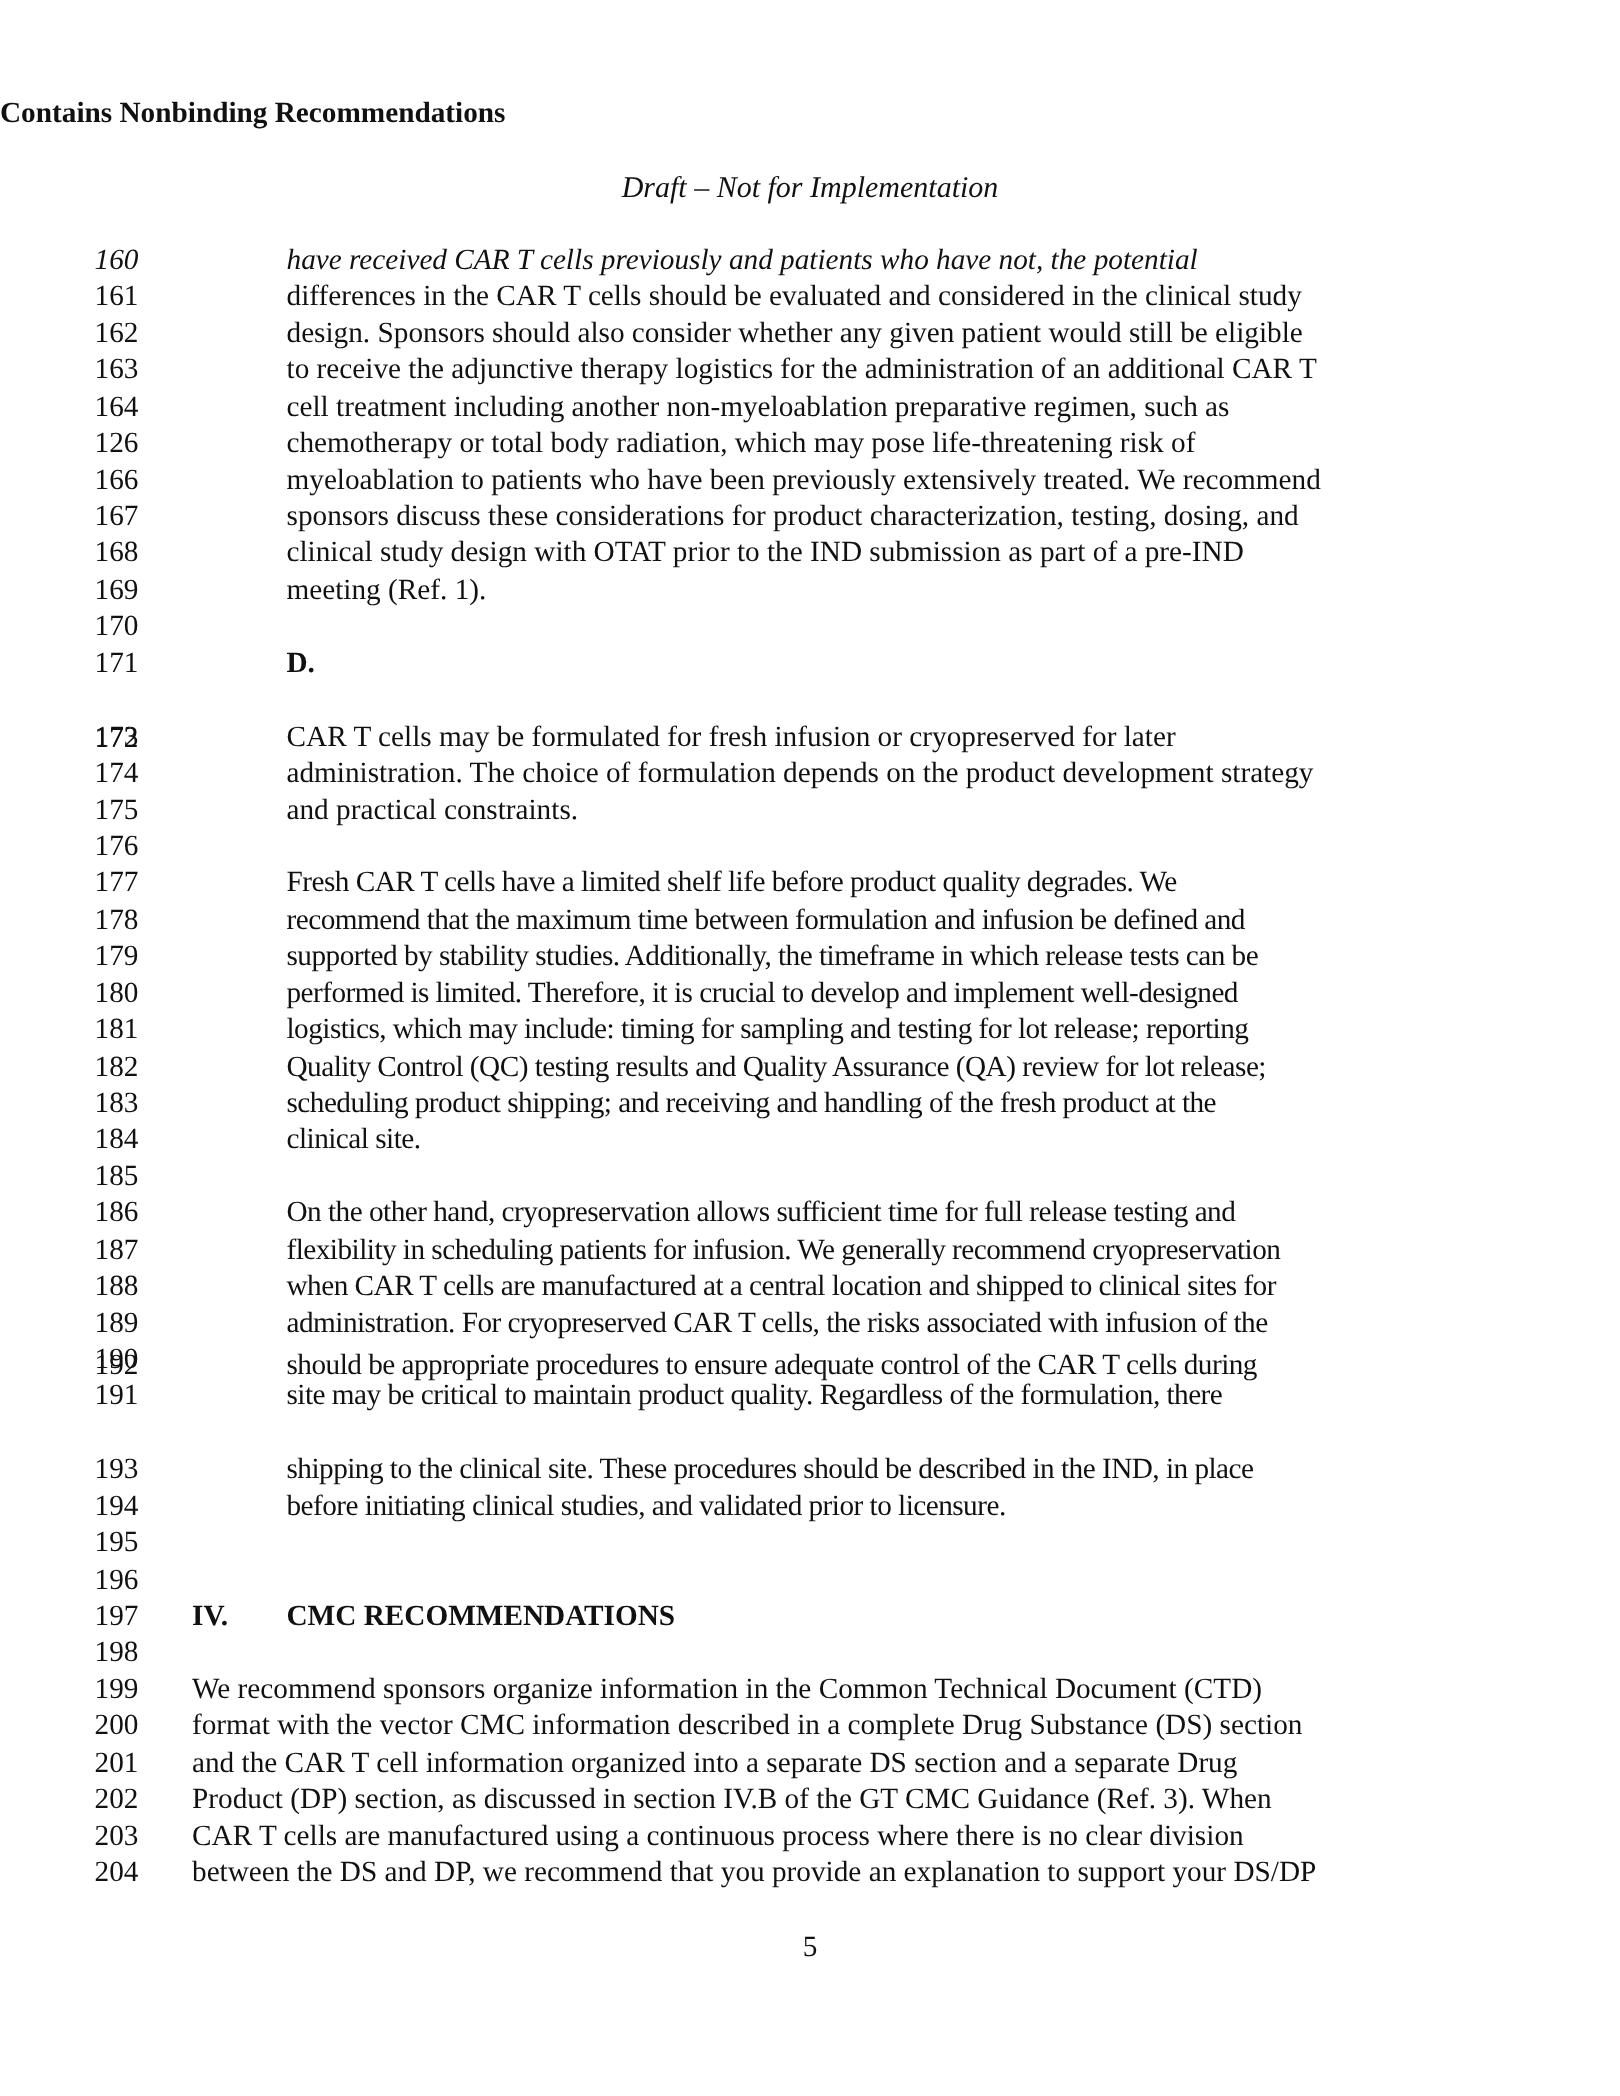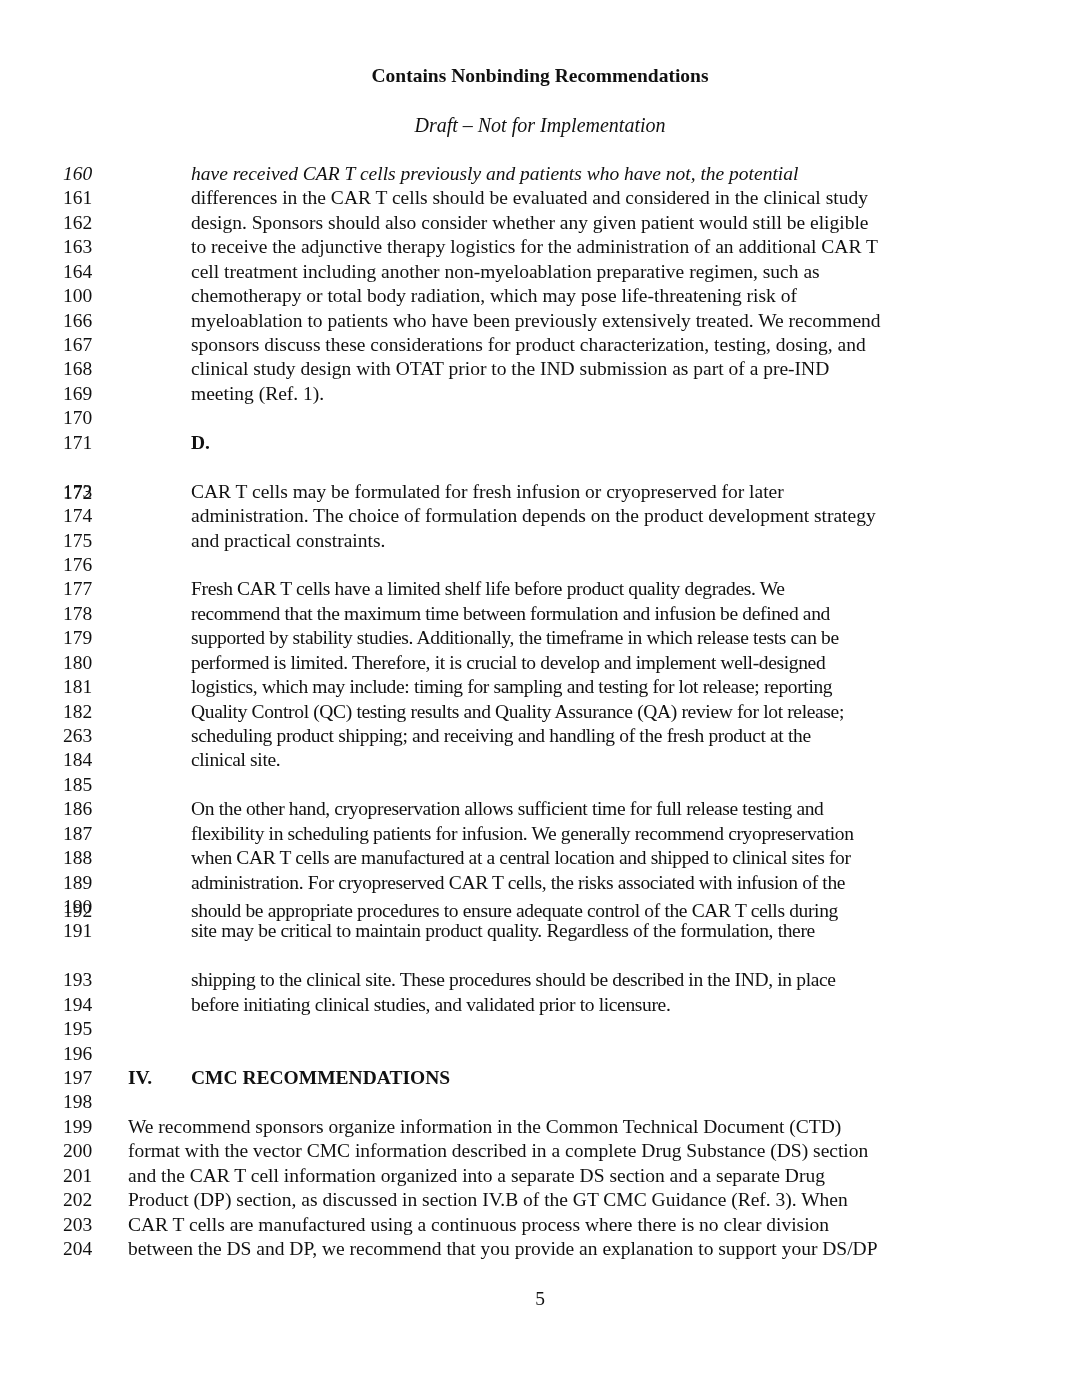--- a/index.html
+++ b/index.html
@@ -3,21 +3,21 @@
 <meta charset="utf-8">
 <style>
   html, body { margin: 0; padding: 0; background: #ffffff; }
   body {
     width: 1080px; height: 1397px; position: relative; overflow: hidden;
     font-family: "Liberation Serif", "DejaVu Serif", serif;
     color: #111111;
   }
   .hdr-title {
     position: absolute; left: 0; width: 1080px; top: 64px;
-    text-align: center; font-weight: bold; font-size: 19.5px; line-height: 24px;
+    font-weight: bold; font-size: 19.5px; line-height: 24px;
   }
   .hdr-sub {
     position: absolute; left: 0; width: 1080px; top: 113px;
     text-align: center; font-style: italic; font-size: 20px; line-height: 24px;
   }
   .line {
     position: absolute; left: 0; width: 1080px; height: 24px;
     font-size: 19.5px; line-height: 24px; white-space: nowrap;
   }
   .ln {
@@ -55,21 +55,21 @@
     </div>
     <div class="line" style="top: 235.3px;">
       <span class="ln">163</span>
       <span class="txt ind1">to receive the adjunctive therapy logistics for the administration of an additional CAR T</span>
     </div>
     <div class="line" style="top: 259.7px;">
       <span class="ln">164</span>
       <span class="txt ind1">cell treatment including another non-myeloablation preparative regimen, such as</span>
     </div>
     <div class="line" style="top: 284.1px;">
-      <span class="ln">100</span>
+      <span class="ln">126</span>
       <span class="txt ind1">chemotherapy or total body radiation, which may pose life-threatening risk of</span>
     </div>
     <div class="line" style="top: 308.6px;">
       <span class="ln">166</span>
       <span class="txt ind1">myeloablation to patients who have been previously extensively treated.  We recommend</span>
     </div>
     <div class="line" style="top: 333px;">
       <span class="ln">167</span>
       <span class="txt ind1">sponsors discuss these considerations for product characterization, testing, dosing, and</span>
     </div>
@@ -124,21 +124,21 @@
     </div>
     <div class="line" style="top: 675px;">
       <span class="ln">181</span>
       <span class="txt ind1 condensed">logistics, which may include:  timing for sampling and testing for lot release; reporting</span>
     </div>
     <div class="line" style="top: 699.5px;">
       <span class="ln">182</span>
       <span class="txt ind1 condensed">Quality Control (QC) testing results and Quality Assurance (QA) review for lot release;</span>
     </div>
     <div class="line" style="top: 723.9px;">
-      <span class="ln">263</span>
+      <span class="ln">183</span>
       <span class="txt ind1 condensed">scheduling product shipping; and receiving and handling of the fresh product at the</span>
     </div>
     <div class="line" style="top: 748.3px;">
       <span class="ln">184</span>
       <span class="txt ind1 condensed">clinical site.</span>
     </div>
     <div class="line" style="top: 772.8px;">
       <span class="ln">185</span>
     </div>
     <div class="line" style="top: 797.2px;">

